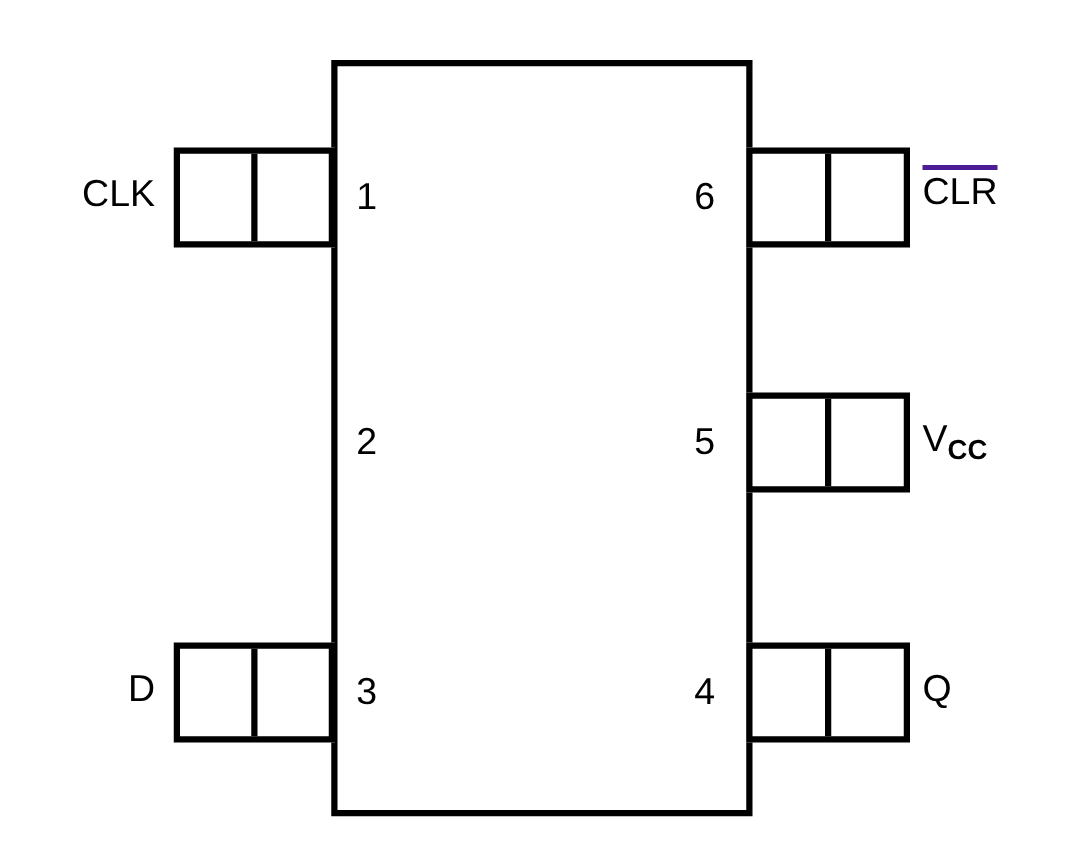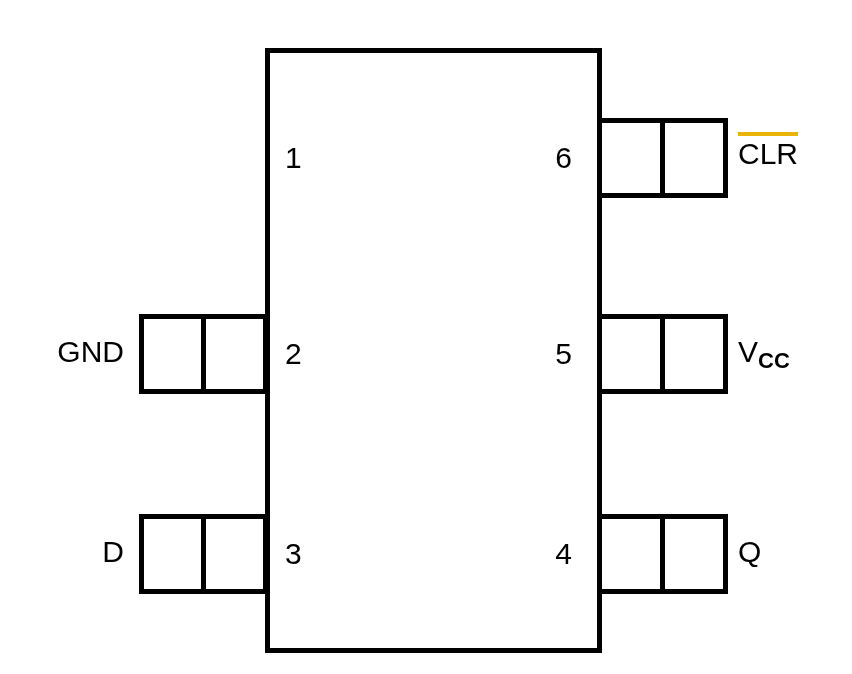--- a/index.html
+++ b/index.html
@@ -47,21 +47,21 @@
   .pin-label {
     font-size: 30px;
     line-height: 34px;
     white-space: nowrap;
     position: relative;
     top: -2px;
   }
   .pin.left  .pin-label { margin-right: 15px; }
   .pin.right .pin-label { margin-left: 10px; }
   .overline {
-    border-top: 4px solid #eab308;
+    border-top: 4px solid #4c1d95;
     padding-top: 1px;
     top: -7px;
   }
   .subscript {
     font-size: 22px;
     line-height: 22px;
     vertical-align: baseline;
     position: relative;
     top: 6px;
     font-weight: bold;
@@ -75,29 +75,29 @@
   .pin-num.col-left  { left: 285px; text-align: left; }
   .pin-num.col-right { left: 522px; width: 50px; text-align: right; }
 </style>
 </head>
 <body>
 
 <div class="canvas">
 
   <div class="ic-body"></div>
 
-  <span class="pin-num col-left" style="top:141px">1</span>
-
-  <div class="pin left" style="top:314px">
-    <span class="pin-label">GND</span>
+  <div class="pin left" style="top:118px">
+    <span class="pin-label">CLK</span>
     <div class="pin-box">
       <div class="cell"></div>
       <div class="cell"></div>
     </div>
   </div>
+  <span class="pin-num col-left" style="top:141px">1</span>
+
   <span class="pin-num col-left" style="top:337px">2</span>
 
   <div class="pin left" style="top:514px">
     <span class="pin-label">D</span>
     <div class="pin-box">
       <div class="cell"></div>
       <div class="cell"></div>
     </div>
   </div>
   <span class="pin-num col-left" style="top:537px">3</span>

